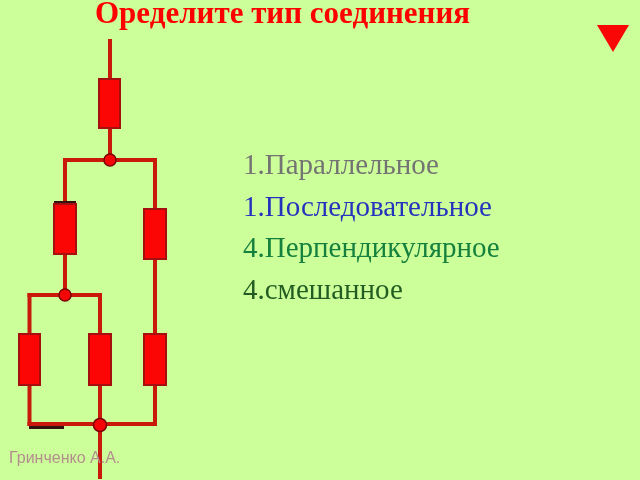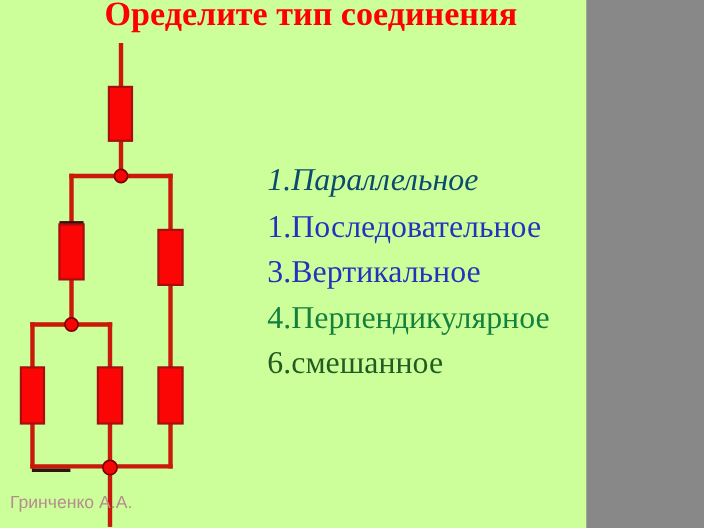--- a/index.html
+++ b/index.html
@@ -2,21 +2,21 @@
 <html style="--background: #CCFF99; --title: #FF0000; --triangle: #F90606; --wire: #C8190A; --resistor_fill: #FB0505; --resistor_stroke: #A50F0F; --junction_fill: #F50505; --junction_stroke: #7A0000; --credit: #B48E8E; --shadow: #331111;"><head>
 <meta charset="utf-8">
 <style>
   html, body {
     margin: 0;
     padding: 0;
     background: #888;
   }
   .slide {
     position: relative;
-    width: 533px;
+    width: 640px;
     height: 480px;
     overflow: hidden;
     background: var(--background, #CCFF99);
     font-family: "Liberation Serif", serif;
   }
   .title {
     position: absolute;
     left: 95px;
     top: -7px;
     margin: 0;
@@ -86,22 +86,21 @@
       <rect x="144" y="209" width="22" height="50" fill="#FB0505" stroke="#A50F0F" stroke-width="2"></rect>
       <rect x="19" y="334" width="21" height="51" fill="#FB0505" stroke="#A50F0F" stroke-width="2"></rect>
       <rect x="89" y="334" width="22" height="51" fill="#FB0505" stroke="#A50F0F" stroke-width="2"></rect>
       <rect x="144" y="334" width="22" height="51" fill="#FB0505" stroke="#A50F0F" stroke-width="2"></rect>
       <circle cx="110" cy="160" r="6" fill="#F50505" stroke="#7A0000" stroke-width="1.5"></circle>
       <circle cx="65" cy="295" r="6" fill="#F50505" stroke="#7A0000" stroke-width="1.5"></circle>
       <circle cx="100" cy="425" r="6.5" fill="#F50505" stroke="#7A0000" stroke-width="1.5"></circle>
     </svg>
 
   <div class="options">
-    <div style="color: #0c4a6e; font-style: italic;">1.Параллельное</div>
+    <div style="color: #737373;">1.Параллельное</div>
     <div style="color: rgb(36, 51, 190);">1.Последовательное</div>
-    <div style="color: rgb(36, 51, 190);">3.Вертикальное</div>
     <div style="color: #15803d;">4.Перпендикулярное</div>
-    <div style="color: rgb(34, 92, 34);">6.смешанное</div>
+    <div style="color: rgb(34, 92, 34);">4.смешанное</div>
   </div>
 
   <div class="credit">Гринченко А.А.</div>
 
 </div>
 
 </body></html>

